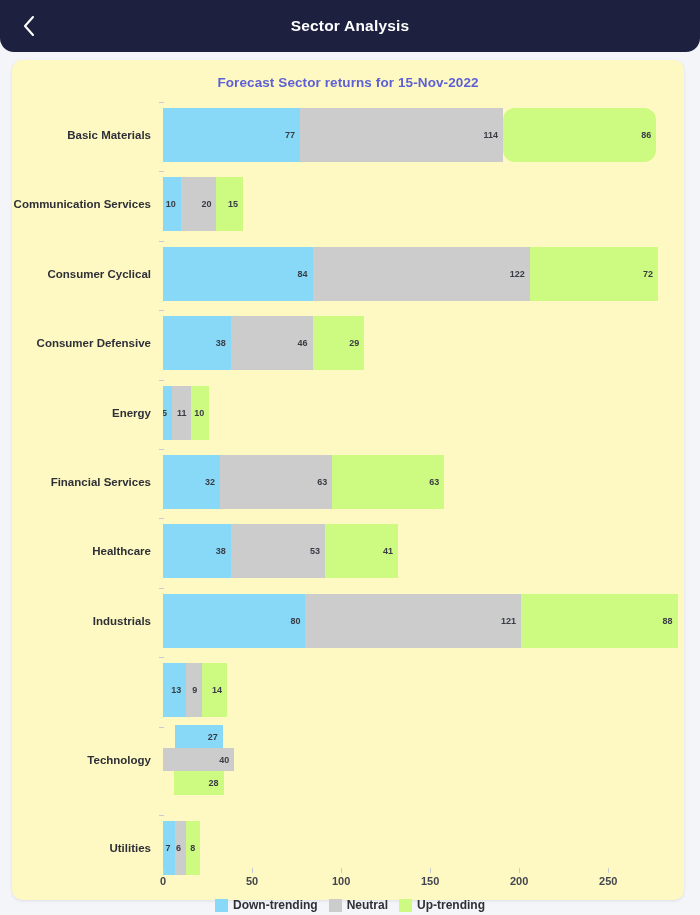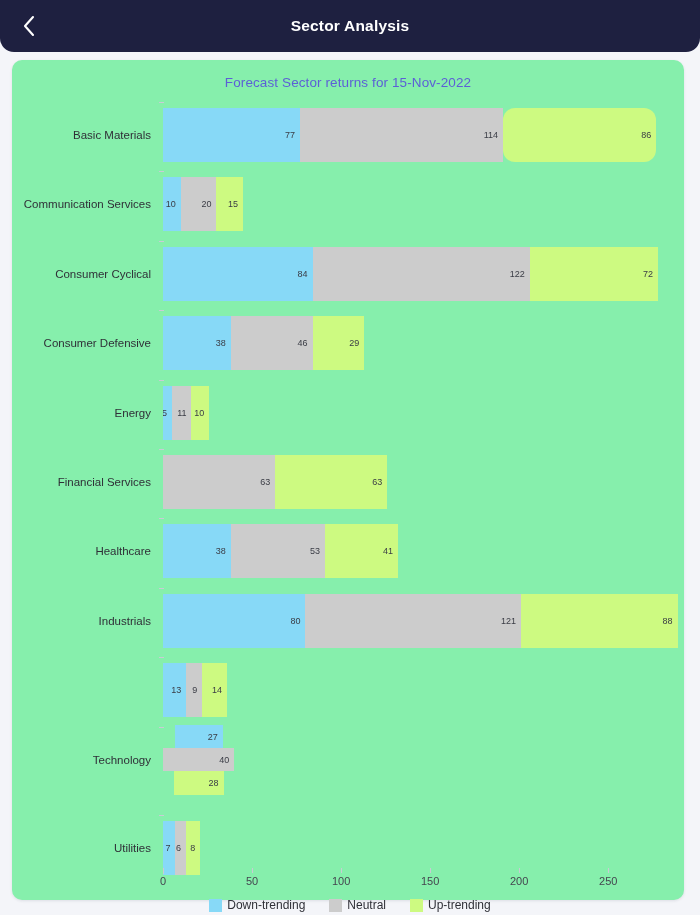--- a/index.html
+++ b/index.html
@@ -29,23 +29,24 @@
     flex: 1; text-align: center;
     color: #ffffff; font-size: 15.5px; font-weight: bold;
     letter-spacing: .2px;
   }
 
   
   .card {
     position: absolute;
     left: 12px; top: 60px;
     width: 672px; height: 840px;
-    background: #86efac;
+    background: #fef9c3;
     border-radius: 10px;
     box-shadow: 0 1px 3px rgba(20,25,60,.10);
+    font-weight: bold;
   }
 
   .chart-title {
     text-align: center;
     color: #5c5fd6;
     font-size: 13.5px;
     padding-top: 15px;
     letter-spacing: .1px;
   }
 
@@ -121,21 +122,21 @@
     width: 1px; height: 6px;
     background: #c9ccd4;
   }
 
   
   .legend {
     position: absolute;
     left: 0; top: 798px;
     width: 676px;
     display: flex; align-items: center; justify-content: center;
-    gap: 24px;
+    gap: 11px;
   }
   .legend-item { display: flex; align-items: center; gap: 5px; }
   .legend-swatch { width: 13px; height: 13px; display: block; }
   .legend-label { font-size: 12px; color: #2f3037; }
 </style>
 </head>
 <body>
 
 <div class="appbar">
   <div class="back-btn">
@@ -195,20 +196,21 @@
           <div class="bar-track" style="height: 69.4545px;">
             <div class="bar seg-down" style="width: 8.90411px;">5</div>
             <div class="bar seg-neutral" style="width: 19.589px;">11</div>
             <div class="bar seg-up" style="width: 17.8082px;">10</div>
           </div>
         </div>
         <div class="row" style="top: 347.273px; height: 69.4545px;">
           <div class="row-label" style="height: 69.4545px;">Financial Services</div>
           <div class="tick-y" style="top: 1.72727px;"></div>
           <div class="bar-track" style="height: 69.4545px;">
+            <div class="bar seg-down" style="width: 56.9863px;">32</div>
             <div class="bar seg-neutral" style="width: 112.192px;">63</div>
             <div class="bar seg-up" style="width: 112.192px;">63</div>
           </div>
         </div>
         <div class="row" style="top: 416.727px; height: 69.4545px;">
           <div class="row-label" style="height: 69.4545px;">Healthcare</div>
           <div class="tick-y" style="top: 1.72727px;"></div>
           <div class="bar-track" style="height: 69.4545px;">
             <div class="bar seg-down" style="width: 67.6712px;">38</div>
             <div class="bar seg-neutral" style="width: 94.3836px;">53</div>

